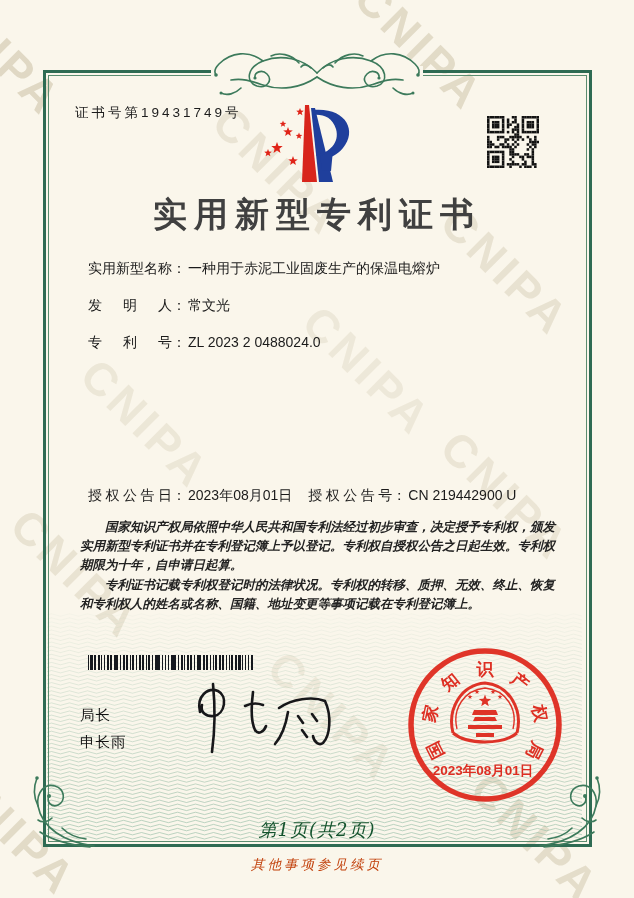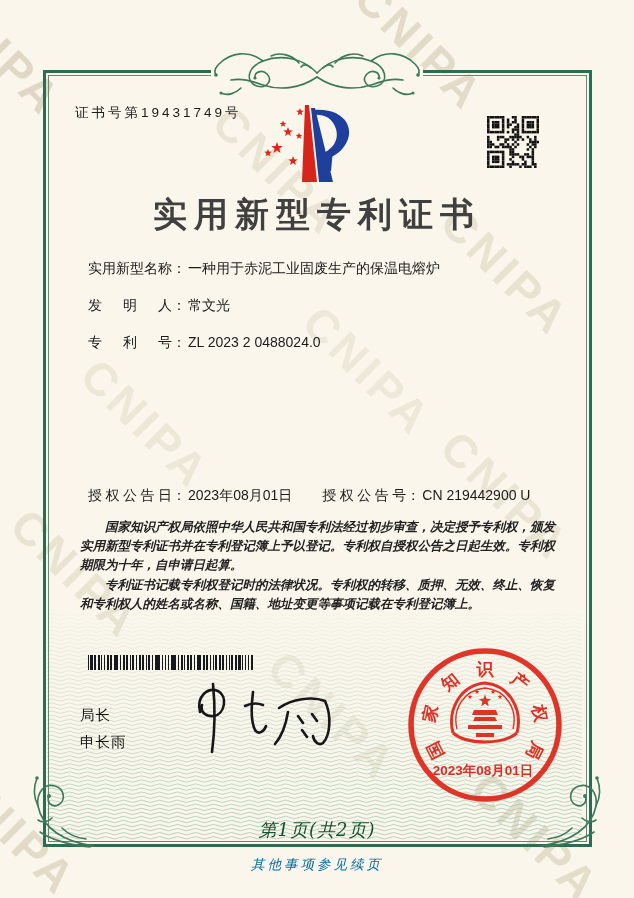--- a/index.html
+++ b/index.html
@@ -19,38 +19,38 @@
 
   .cert-no{left:75px;top:104px;font-size:13.5px;letter-spacing:3px;color:#1c1c1c;}
   .title{left:0;right:0;top:192px;text-align:center;font-family:"Liberation Serif",serif;
          font-weight:bold;font-size:34px;letter-spacing:7px;color:#404040;}
 
   .frow{position:absolute;left:88px;font-size:14px;color:#1b1b1b;line-height:19px;}
   .flabel{display:inline-block;width:84px;text-align:justify;text-align-last:justify;vertical-align:top;font-weight:500;}
   .fcolon{display:inline-block;vertical-align:top;margin-right:2px;font-weight:500;}
   .fvalue{display:inline-block;vertical-align:top;max-width:372px;font-weight:500;}
   .fvalue.addr{max-width:356px;}
-  .pair2{margin-left:30px;}
+  .pair2{margin-left:16px;}
 
   .paras{position:absolute;left:80px;top:517px;width:478px;font-family:"DejaVu Serif",serif;
          font-style:italic;font-size:12.5px;line-height:19.2px;color:#222;font-weight:bold;}
   .paras p{margin:0;text-indent:2em;}
 
   .barcode{position:absolute;left:88px;top:655px;width:165px;height:15px;
     background-image:
       repeating-linear-gradient(90deg,#15181d 0 1.4px,transparent 1.4px 3.2px),
       repeating-linear-gradient(90deg,transparent 0 2.1px,#15181d 2.1px 3.6px,transparent 3.6px 8.3px);}
 
   .signoff{position:absolute;left:80px;font-size:14.5px;color:#141414;letter-spacing:1px;}
   .sig-svg{position:absolute;left:182px;top:678px;}
 
   .page-info{position:absolute;left:0;right:0;top:818px;text-align:center;
     font-family:"DejaVu Serif",serif;font-style:italic;font-size:18px;color:#14532d;letter-spacing:1px;}
   .footer-note{position:absolute;left:0;right:0;top:856px;text-align:center;
-    font-family:"DejaVu Serif",serif;font-style:italic;font-size:13.5px;color:#0369a1;letter-spacing:3px;}
+    font-family:"DejaVu Serif",serif;font-style:italic;font-size:13.5px;color:#c2410c;letter-spacing:3px;}
 
   .qr{position:absolute;left:487px;top:116px;}
   .logo{position:absolute;left:255px;top:98px;}
   .seal{position:absolute;left:405px;top:645px;}
   .guilloche{position:absolute;left:47px;top:612px;pointer-events:none;}
   .orn-top{position:absolute;left:207px;top:44px;}
   .fl-bl{position:absolute;left:28px;top:770px;}
   .fl-br{position:absolute;left:536px;top:770px;}
 </style>
 </head>

